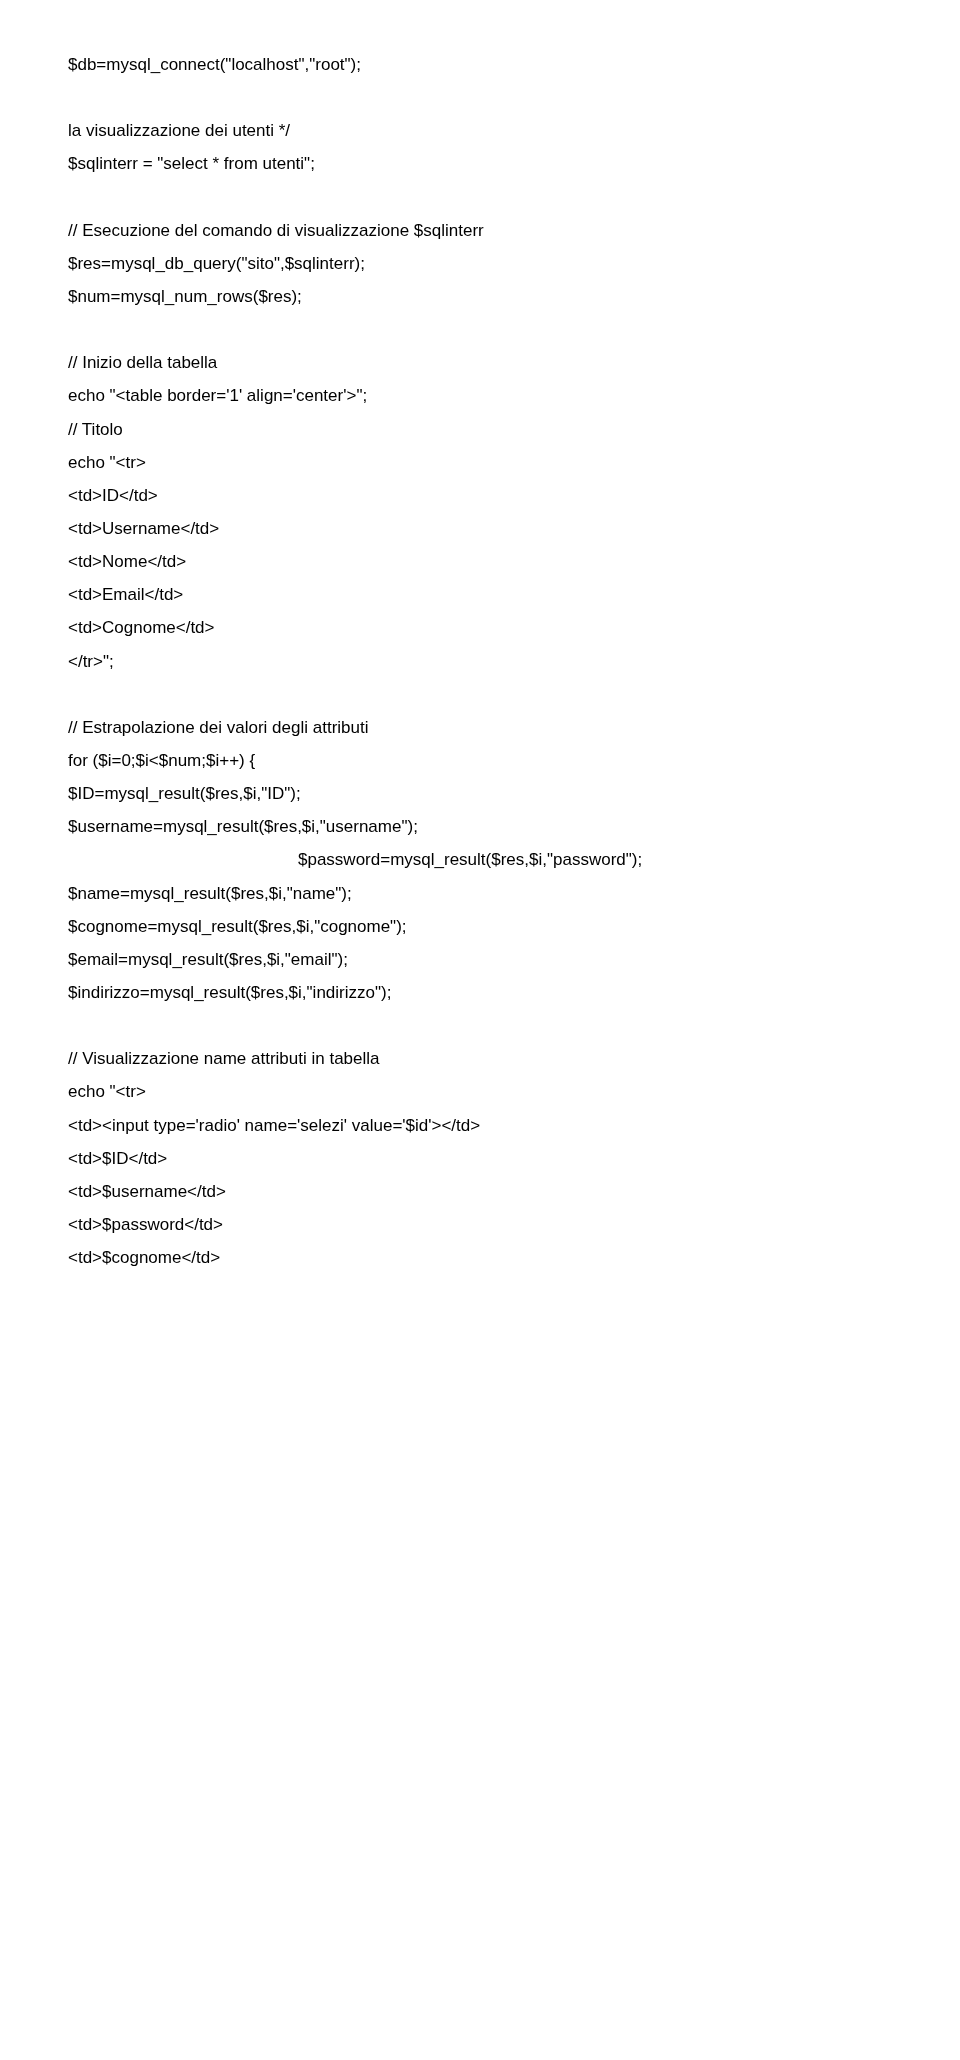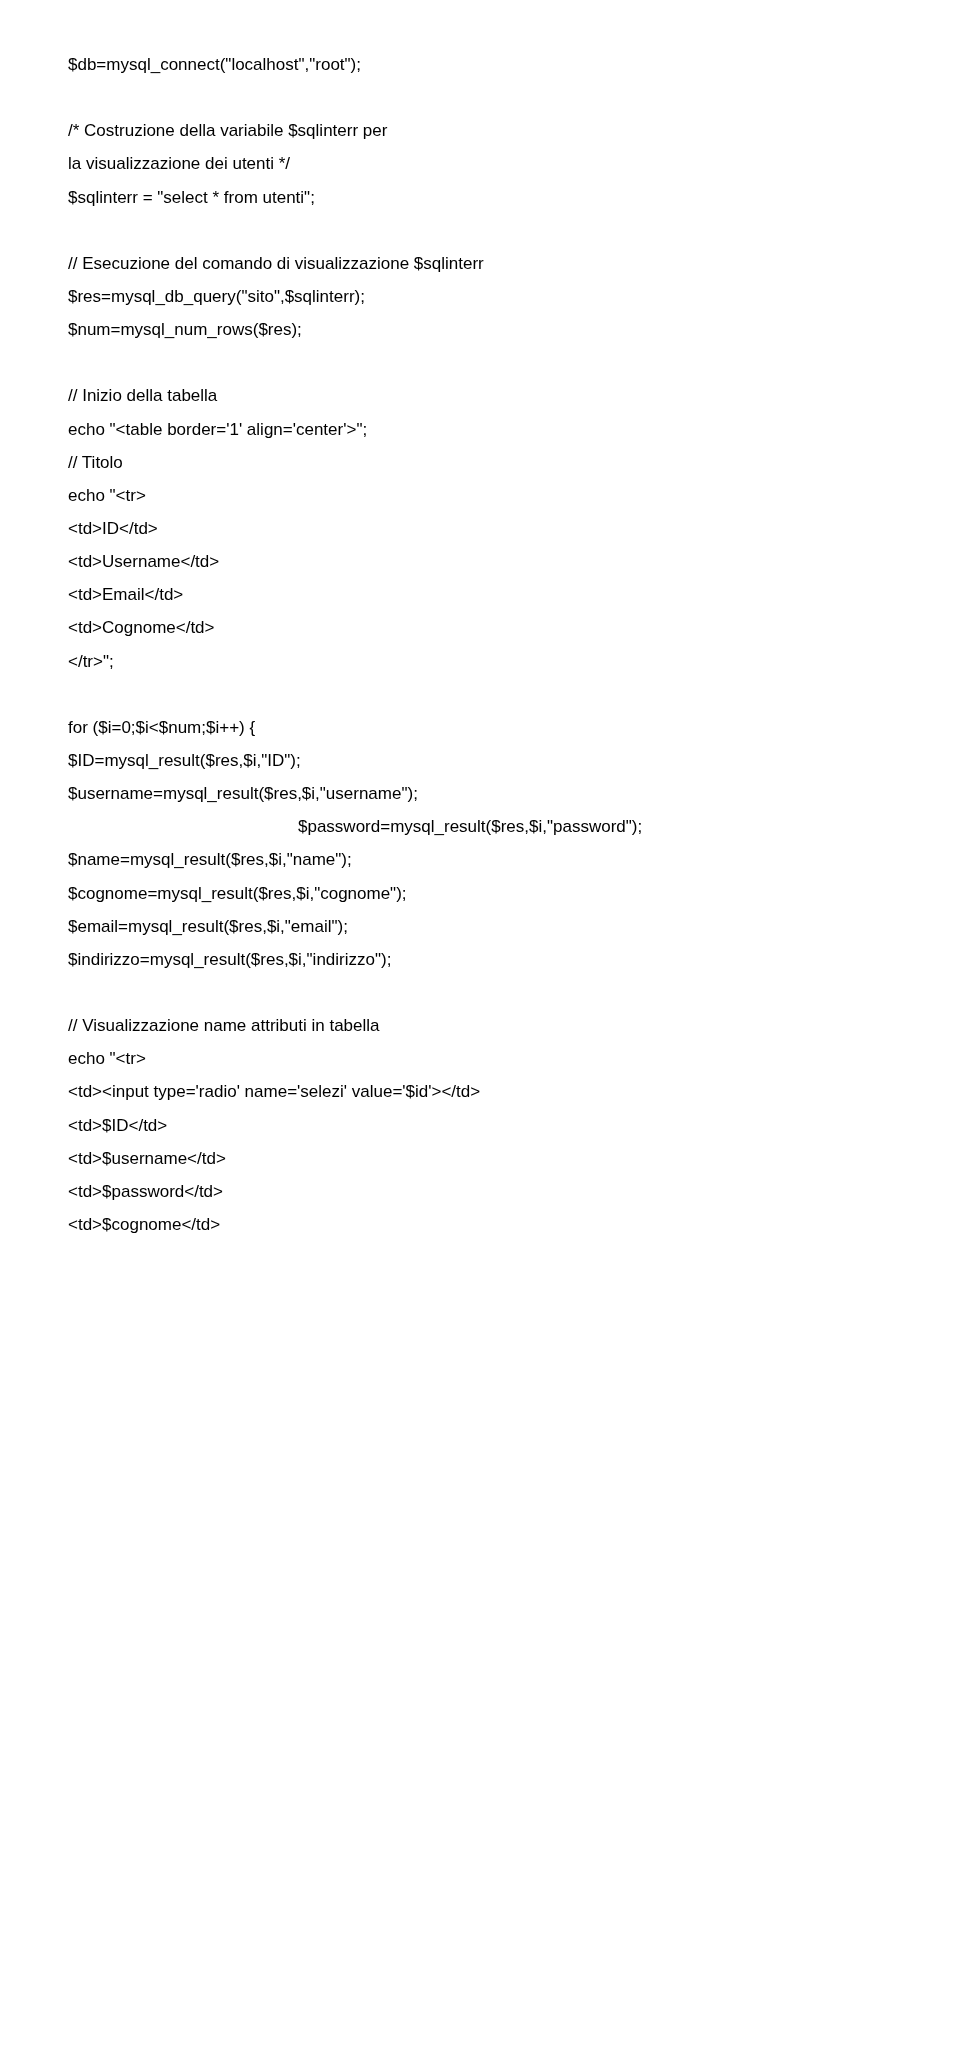--- a/index.html
+++ b/index.html
@@ -27,38 +27,39 @@
   .indent {
     padding-left: 230px;
   }
 </style>
 </head>
 <body>
 
 <div class="page" id="page">
     <div class="line">$db=mysql_connect("localhost","root");</div>
     <div class="blank"></div>
-    <div class="line">/* Costruzione della variabile $sqlinterr per</div>
     <div class="line">la visualizzazione dei utenti */</div>
     <div class="line">$sqlinterr = "select * from utenti";</div>
     <div class="blank"></div>
     <div class="line">// Esecuzione del comando di visualizzazione $sqlinterr</div>
     <div class="line">$res=mysql_db_query("sito",$sqlinterr);</div>
     <div class="line">$num=mysql_num_rows($res);</div>
     <div class="blank"></div>
     <div class="line">// Inizio della tabella</div>
     <div class="line">echo "&lt;table border='1' align='center'&gt;";</div>
     <div class="line">// Titolo</div>
     <div class="line">echo "&lt;tr&gt;</div>
     <div class="line">&lt;td&gt;ID&lt;/td&gt;</div>
     <div class="line">&lt;td&gt;Username&lt;/td&gt;</div>
+    <div class="line">&lt;td&gt;Nome&lt;/td&gt;</div>
     <div class="line">&lt;td&gt;Email&lt;/td&gt;</div>
     <div class="line">&lt;td&gt;Cognome&lt;/td&gt;</div>
     <div class="line">&lt;/tr&gt;";</div>
     <div class="blank"></div>
+    <div class="line">// Estrapolazione dei valori degli attributi</div>
     <div class="line">for ($i=0;$i&lt;$num;$i++) {</div>
     <div class="line">$ID=mysql_result($res,$i,"ID");</div>
     <div class="line">$username=mysql_result($res,$i,"username");</div>
     <div class="line indent">$password=mysql_result($res,$i,"password");</div>
     <div class="line">$name=mysql_result($res,$i,"name");</div>
     <div class="line">$cognome=mysql_result($res,$i,"cognome");</div>
     <div class="line">$email=mysql_result($res,$i,"email");</div>
     <div class="line">$indirizzo=mysql_result($res,$i,"indirizzo");</div>
     <div class="blank"></div>
     <div class="line">// Visualizzazione name attributi in tabella</div>

